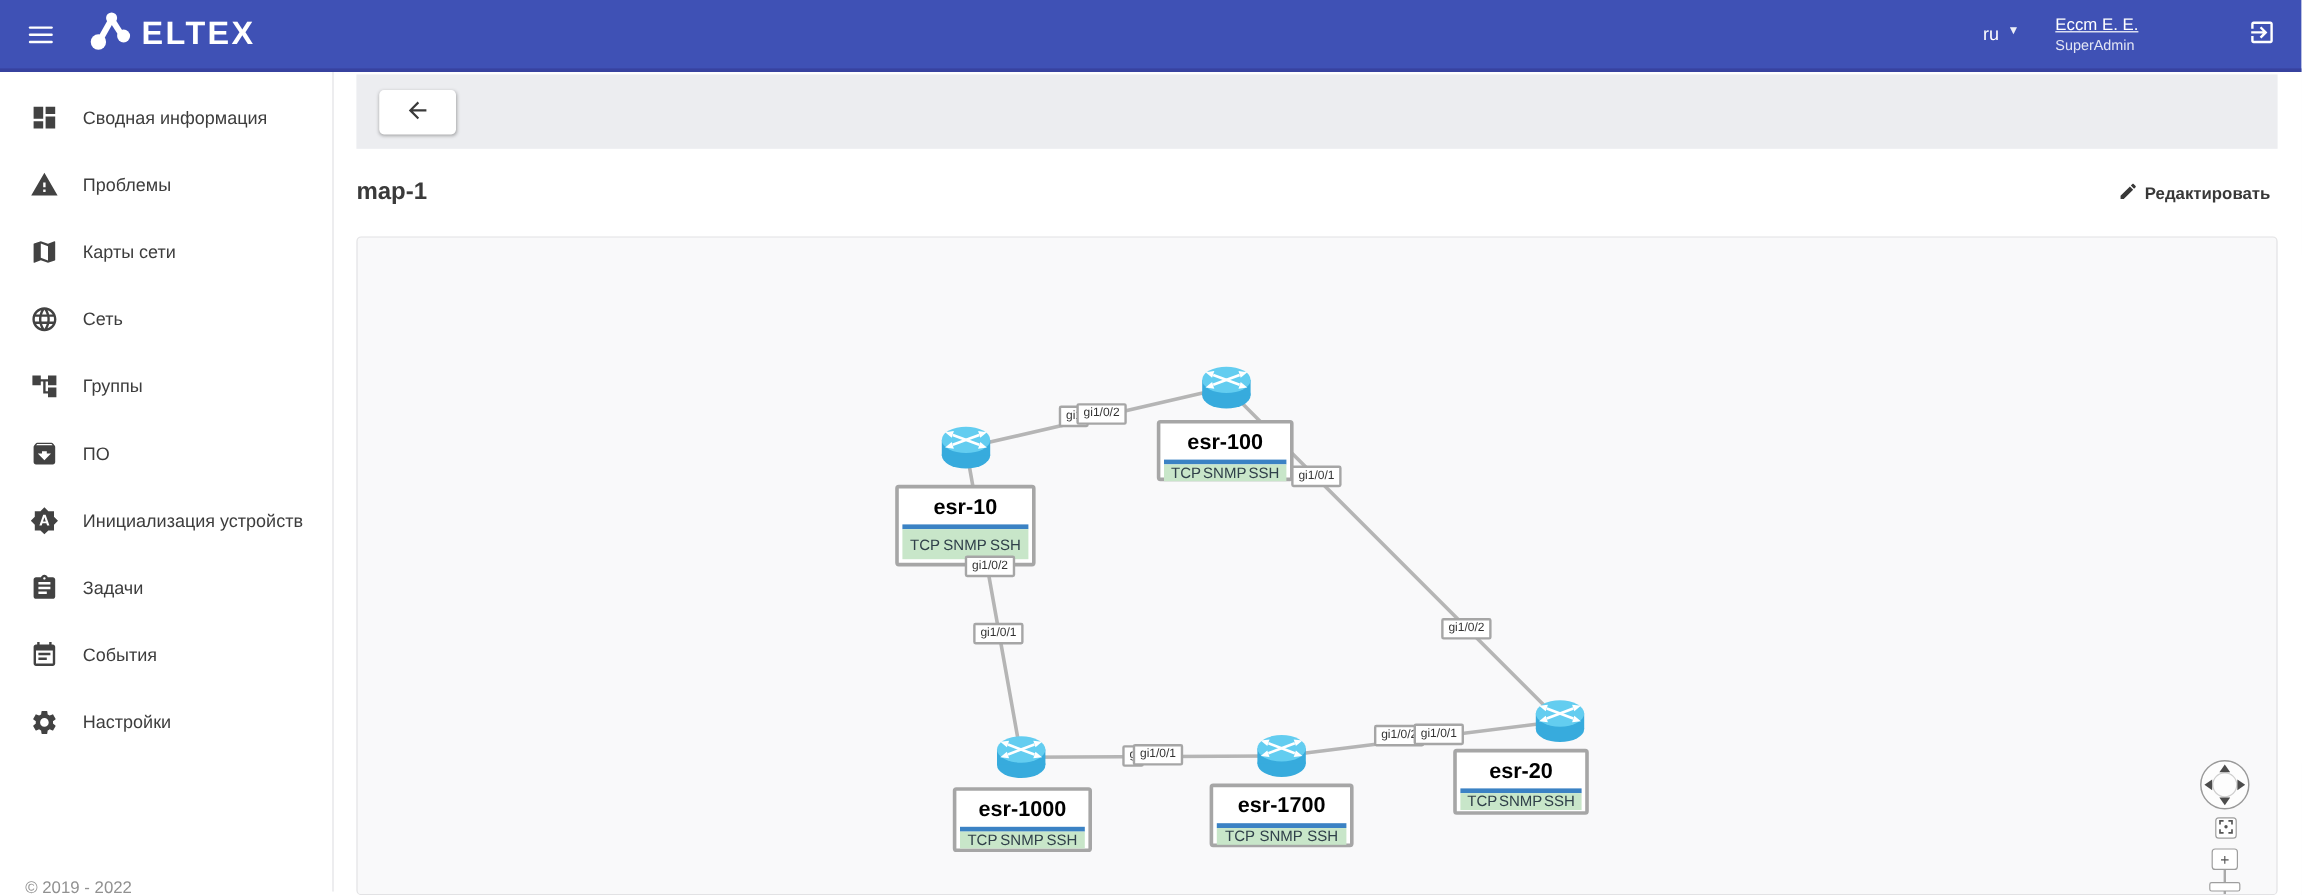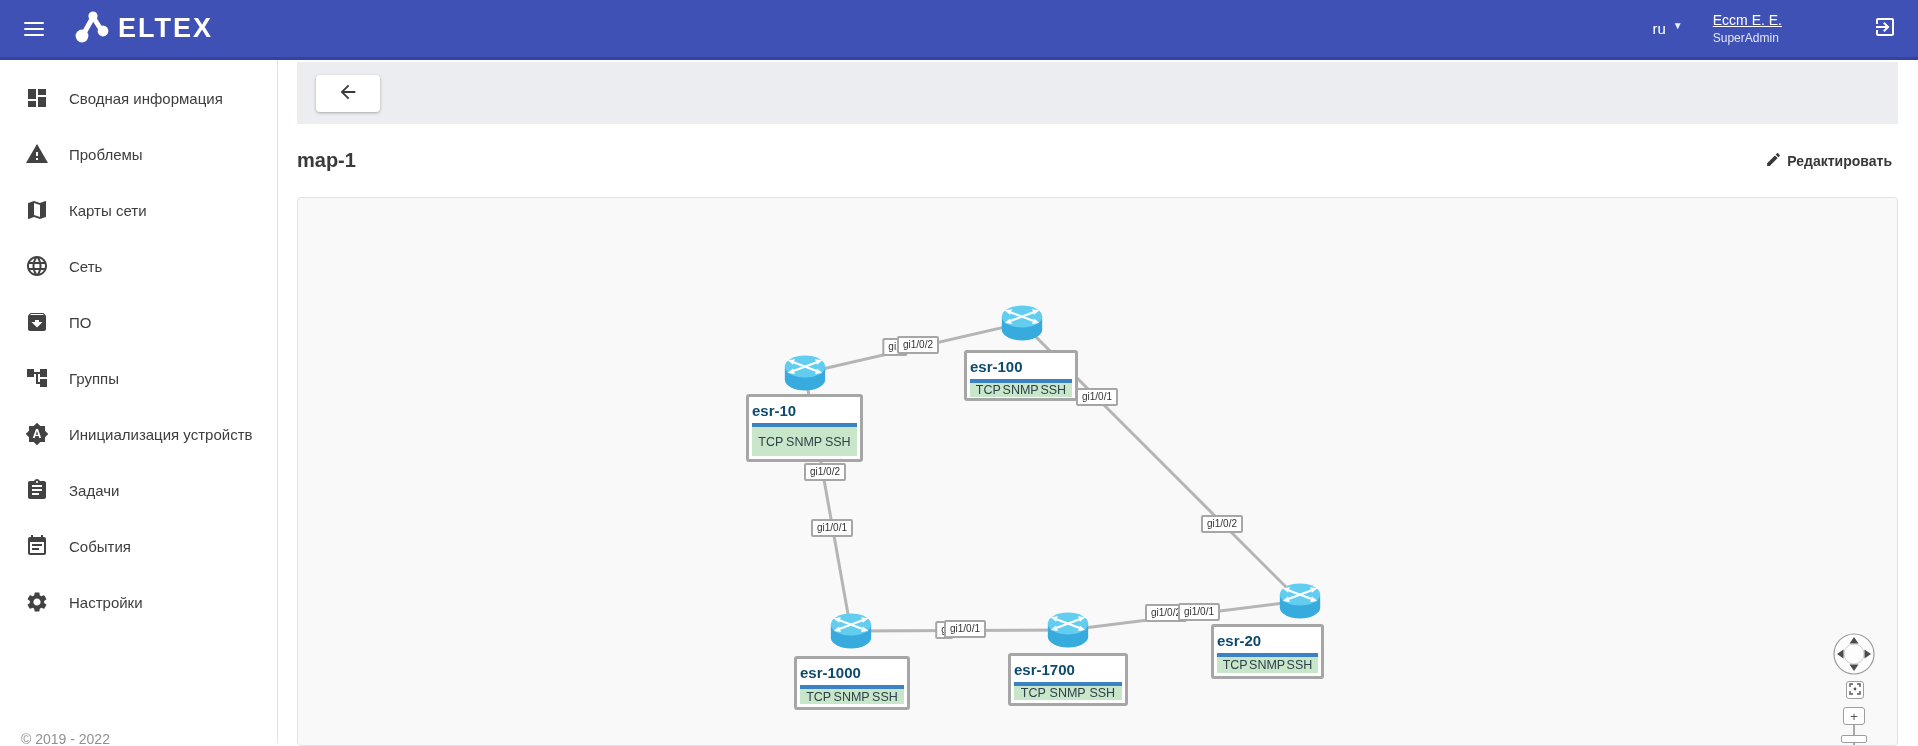--- a/index.html
+++ b/index.html
@@ -43,21 +43,21 @@
   
   .map-panel {
     position:relative; width:1601px; height:549px; background:#f9f9fa;
     border:1px solid #e2e2e4; border-radius:4px; overflow:hidden;
   }
   .edges { position:absolute; left:0; top:0; }
   .dev-card {
     position:absolute; background:#fff; border:3px solid #a6a6a6; border-radius:3px;
     padding:3px; display:flex; flex-direction:column; cursor:pointer;
   }
-  .dev-title { color:#0c4a6e; font-size:15px; font-weight:bold; padding:2px 0 4px; }
+  .dev-title { text-align:center; color:#000000; font-size:18px; font-weight:bold; padding:2px 0 4px; }
   .dev-divider { height:4px; background:#3b82c4; flex:none; }
   .dev-protocols { flex:1; background:#c8e6c9; display:flex; align-items:center; justify-content:space-around; padding:0 5px; }
   .proto { font-size:12.5px; color:#30404a; }
   .link-label {
     position:absolute; transform:translate(-50%,-50%); background:#fff; border:2px solid #a6a6a6;
     border-radius:2px; padding:1px 4px; font-size:10px; color:#333; white-space:nowrap; line-height:12px;
   }
   .router-node { position:absolute; width:44px; height:38px; transform:translate(-50%,-50%); cursor:pointer; }
   
   .compass { position:absolute; left:1534px; top:434px; cursor:pointer; }
@@ -130,29 +130,29 @@
           <span class="side-label">Карты сети</span>
         </div>
         <div class="side-item">
           <span class="side-icon"><svg width="24" height="24" viewBox="0 0 24 24" fill="#424242">
               <path d="M11.99 2C6.47 2 2 6.48 2 12s4.47 10 9.99 10C17.52 22 22 17.52 22 12S17.52 2 11.99 2zm6.93 6h-2.95c-.32-1.25-.78-2.45-1.38-3.56 1.84.63 3.37 1.91 4.33 3.56zM12 4.04c.83 1.2 1.48 2.53 1.91 3.96h-3.82c.43-1.43 1.08-2.76 1.91-3.96zM4.26 14C4.1 13.36 4 12.69 4 12s.1-1.36.26-2h3.38c-.08.66-.14 1.32-.14 2 0 .68.06 1.34.14 2H4.26zm.82 2h2.95c.32 1.25.78 2.45 1.38 3.56-1.84-.63-3.37-1.9-4.33-3.56zm2.95-8H5.08c.96-1.66 2.49-2.93 4.33-3.56C8.81 5.55 8.35 6.75 8.03 8zM12 19.96c-.83-1.2-1.48-2.53-1.91-3.96h3.82c-.43 1.43-1.08 2.76-1.91 3.96zM14.34 14H9.66c-.09-.66-.16-1.32-.16-2 0-.68.07-1.35.16-2h4.68c.09.65.16 1.32.16 2 0 .68-.07 1.34-.16 2zm.25 5.56c.6-1.11 1.06-2.31 1.38-3.56h2.95c-.96 1.65-2.49 2.93-4.33 3.56zM16.36 14c.08-.66.14-1.32.14-2 0-.68-.06-1.34-.14-2h3.38c.16.64.26 1.31.26 2s-.1 1.36-.26 2h-3.38z"></path>
             </svg></span>
           <span class="side-label">Сеть</span>
         </div>
         <div class="side-item">
           <span class="side-icon"><svg width="24" height="24" viewBox="0 0 24 24" fill="#424242">
+              <path d="M22 11V3h-7v3H9V3H2v8h7V8h2v10h4v3h7v-8h-7v3h-2V8h2v3z"></path>
+            </svg></span>
+          <span class="side-label">Группы</span>
+        </div>
+        <div class="side-item">
+          <span class="side-icon"><svg width="24" height="24" viewBox="0 0 24 24" fill="#424242">
               <path d="M20.54 5.23l-1.39-1.68C18.88 3.21 18.47 3 18 3H6c-.47 0-.88.21-1.16.55L3.46 5.23C3.17 5.57 3 6.02 3 6.5V19c0 1.1.9 2 2 2h14c1.1 0 2-.9 2-2V6.5c0-.48-.17-.93-.46-1.27zM12 17.5L6.5 12H10v-2h4v2h3.5L12 17.5zM5.12 5l.81-1h12l.94 1H5.12z"></path>
             </svg></span>
           <span class="side-label">ПО</span>
-        </div>
-        <div class="side-item">
-          <span class="side-icon"><svg width="24" height="24" viewBox="0 0 24 24" fill="#424242">
-              <path d="M22 11V3h-7v3H9V3H2v8h7V8h2v10h4v3h7v-8h-7v3h-2V8h2v3z"></path>
-            </svg></span>
-          <span class="side-label">Группы</span>
         </div>
         <div class="side-item">
           <span class="side-icon"><svg width="24" height="24" viewBox="0 0 24 24" fill="#424242">
               <path d="M10.85 12.65h2.3L12 9l-1.15 3.65zM20 8.69V4h-4.69L12 .69 8.69 4H4v4.69L.69 12 4 15.31V20h4.69L12 23.31 15.31 20H20v-4.69L23.31 12 20 8.69zM14.3 16l-.7-2h-3.2l-.7 2H7.8L11 7h2l3.2 9h-1.9z"></path>
             </svg></span>
           <span class="side-label">Инициализация устройств</span>
         </div>
         <div class="side-item">
           <span class="side-icon"><svg width="24" height="24" viewBox="0 0 24 24" fill="#424242">
               <path d="M19 3h-4.18C14.4 1.84 13.3 1 12 1c-1.3 0-2.4.84-2.82 2H5c-1.1 0-2 .9-2 2v14c0 1.1.9 2 2 2h14c1.1 0 2-.9 2-2V5c0-1.1-.9-2-2-2zm-7 0c.55 0 1 .45 1 1s-.45 1-1 1-1-.45-1-1 .45-1 1-1zm2 14H7v-2h7v2zm3-4H7v-2h10v2zm0-4H7V7h10v2z"></path>
@@ -200,21 +200,21 @@
 
     <div class="map-panel" id="map-panel">
         <svg class="edges" width="1601" height="549">
           <line x1="507" y1="175" x2="724" y2="125" stroke="#b5b5b5" stroke-width="3" stroke-linecap="round"></line>
           <line x1="724" y1="125" x2="1002" y2="403" stroke="#b5b5b5" stroke-width="3" stroke-linecap="round"></line>
           <line x1="507" y1="175" x2="553" y2="433" stroke="#b5b5b5" stroke-width="3" stroke-linecap="round"></line>
           <line x1="553" y1="433" x2="770" y2="432" stroke="#b5b5b5" stroke-width="3" stroke-linecap="round"></line>
           <line x1="770" y1="432" x2="1002" y2="403" stroke="#b5b5b5" stroke-width="3" stroke-linecap="round"></line>
         </svg>
 
-    <div class="dev-card" style="left: 448px; top: 196px; width: 117px; height: 68px; border-color: rgb(166, 166, 166);">
+    <div class="dev-card" style="left: 448px; top: 206px; width: 117px; height: 68px; border-color: rgb(166, 166, 166);">
           <div class="dev-title">esr-10</div>
           <div class="dev-divider"></div>
           <div class="dev-protocols">
             <span class="proto">TCP</span>
             <span class="proto">SNMP</span>
             <span class="proto">SSH</span>
           </div>
         </div>
         <div class="dev-card" style="left: 666px; top: 152px; width: 114px; height: 51px; border-color: rgb(166, 166, 166);">
           <div class="dev-title">esr-100</div>

